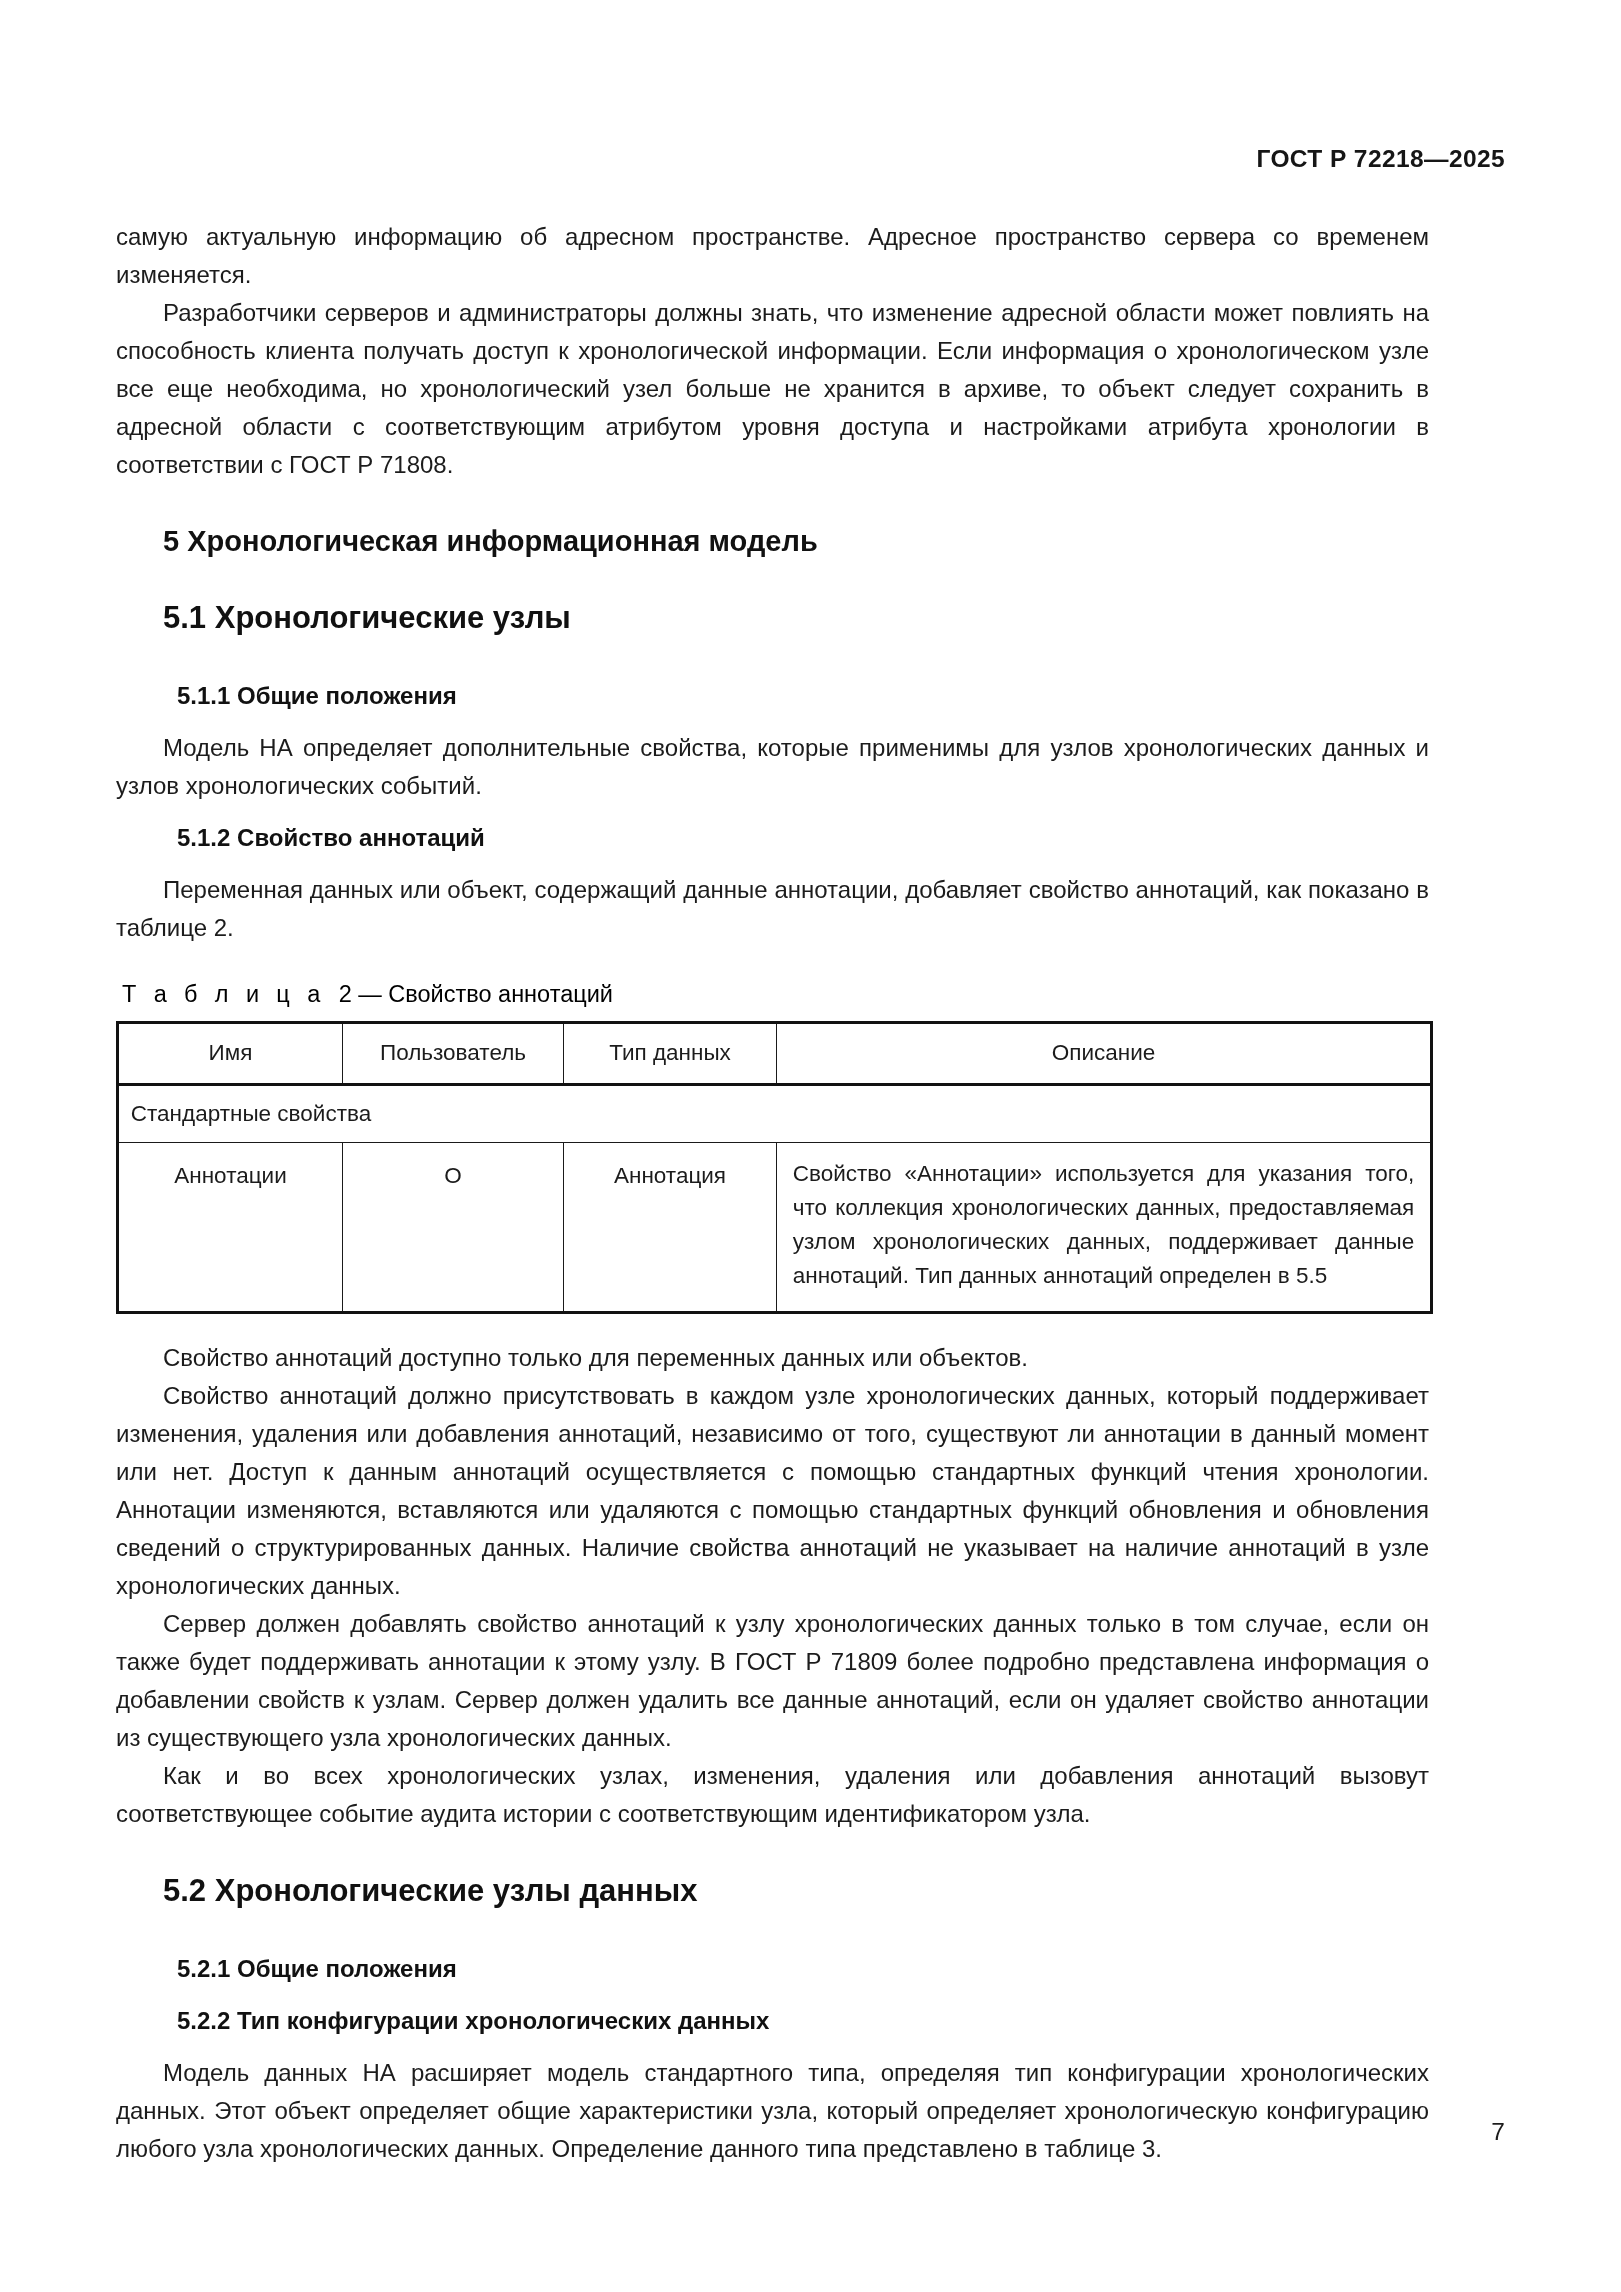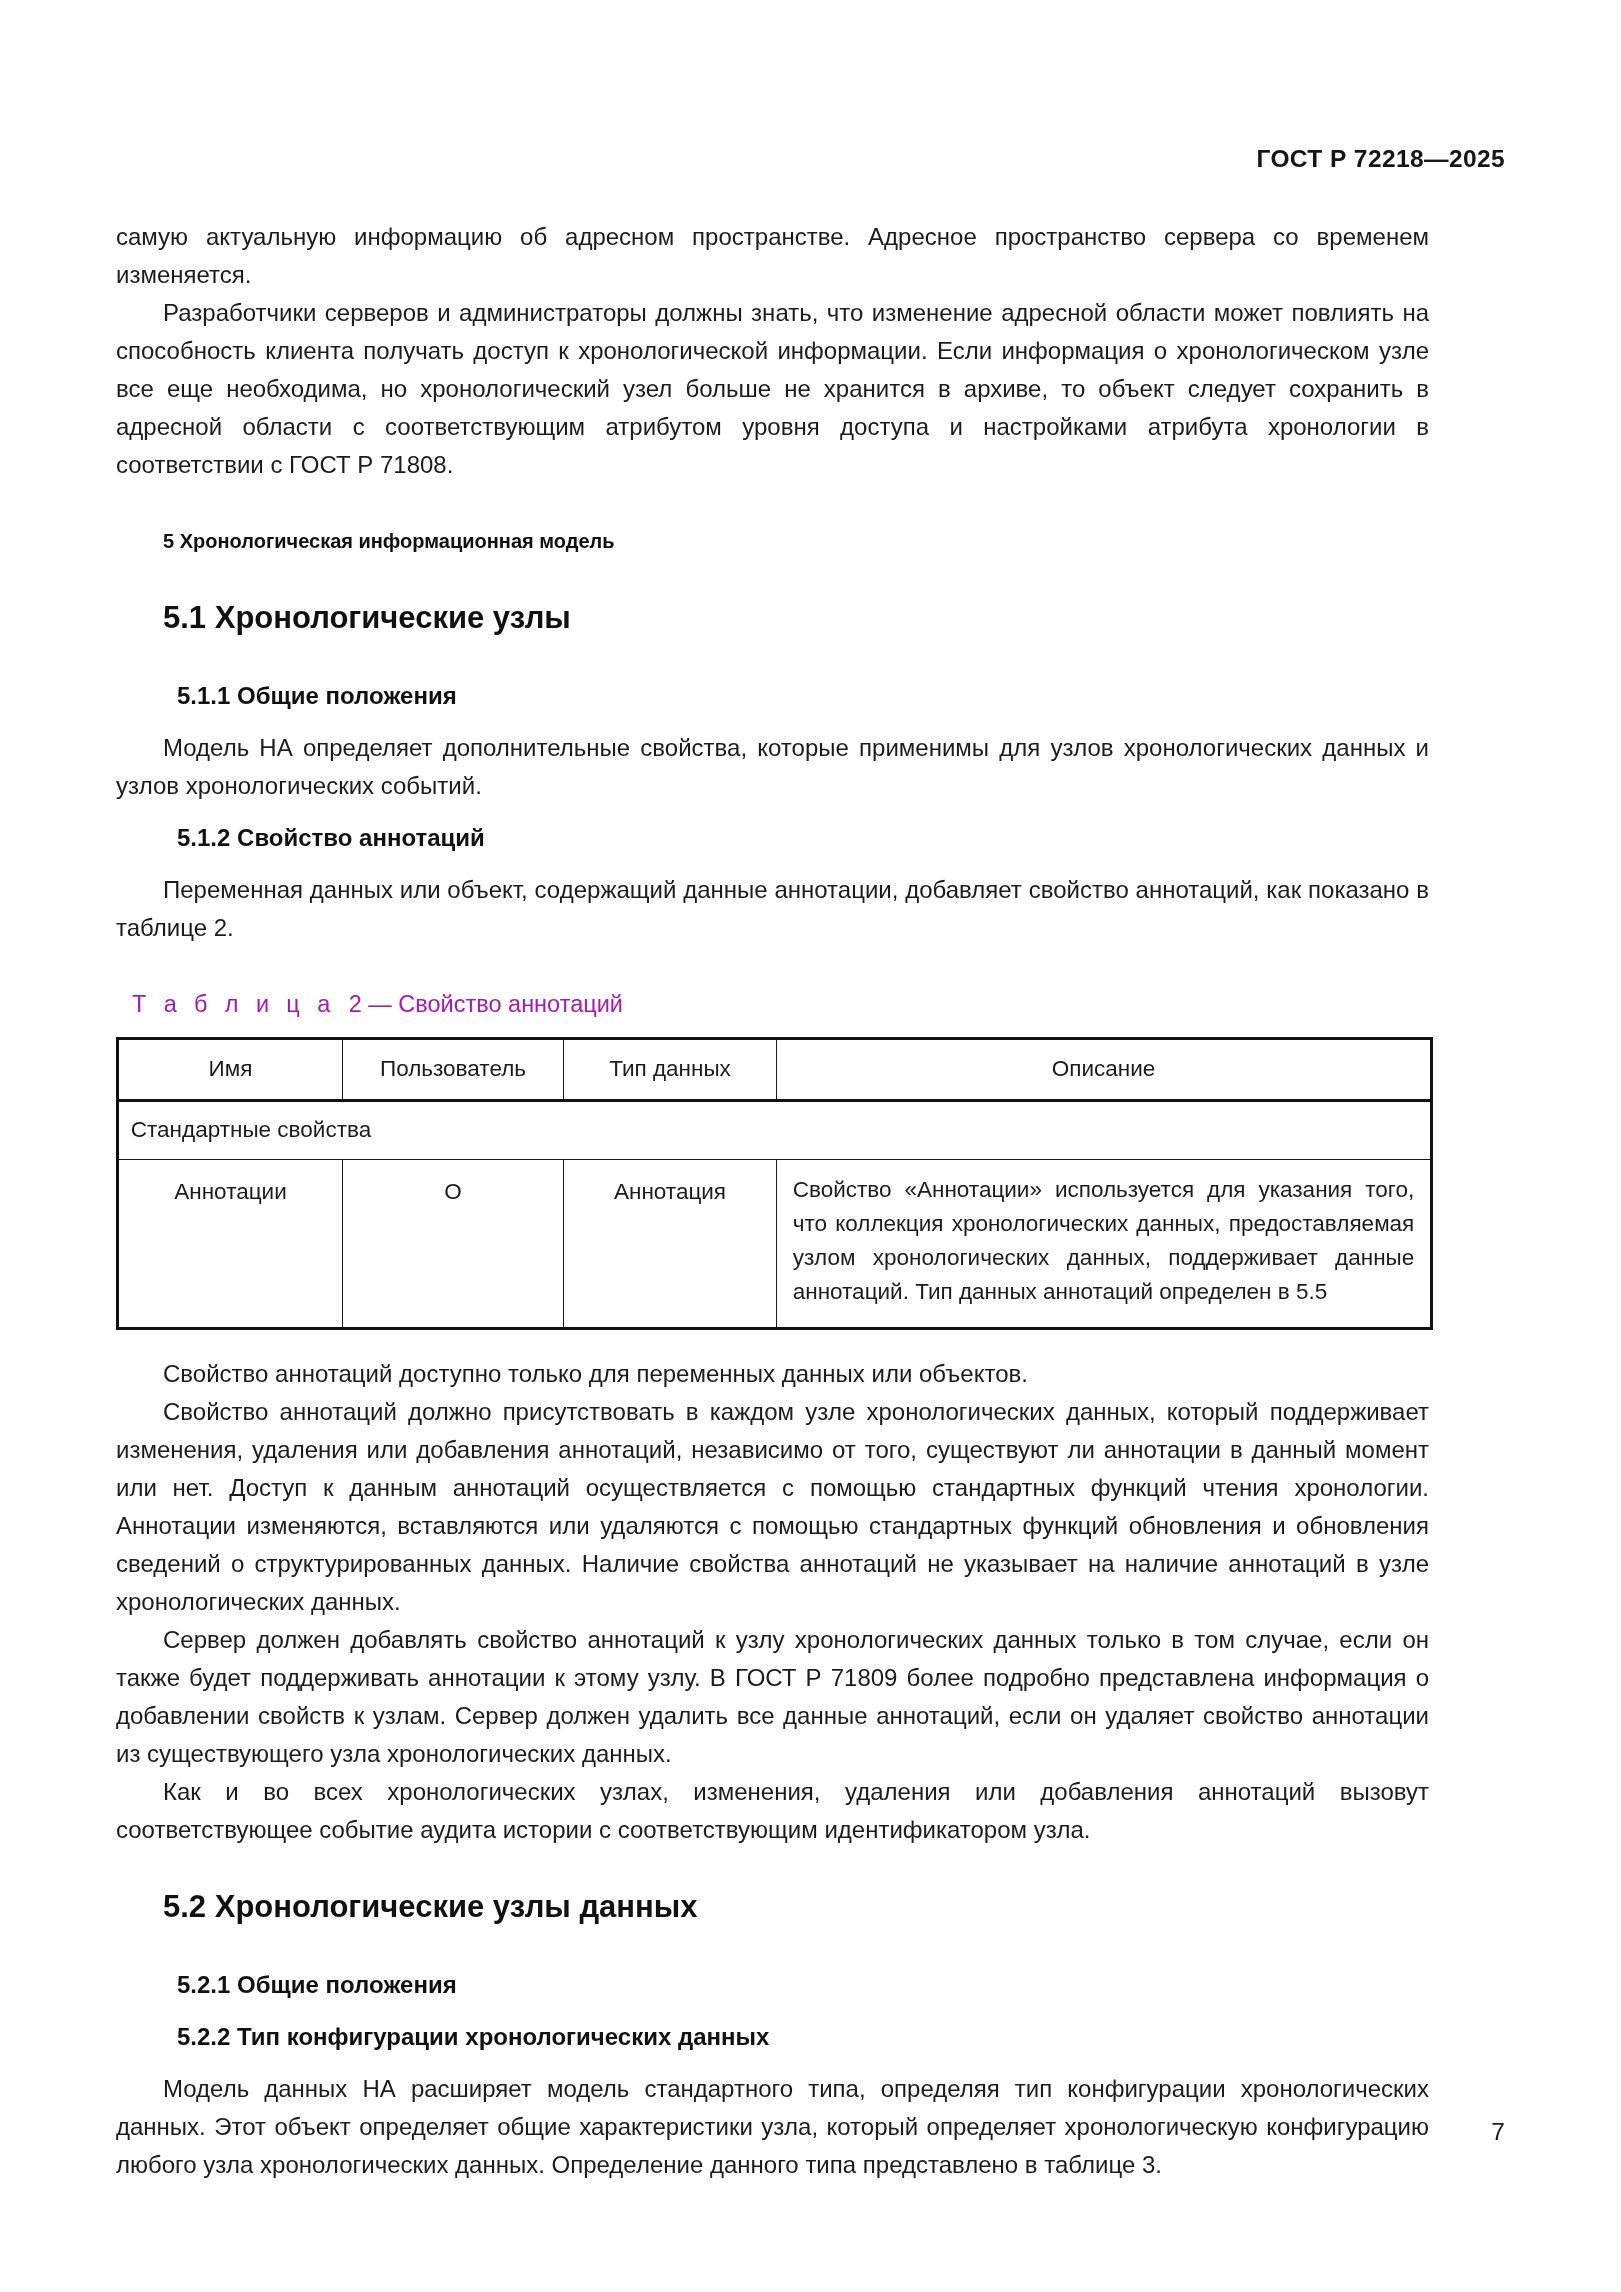--- a/index.html
+++ b/index.html
@@ -54,21 +54,21 @@
     color: #1c1c1c;
     hyphens: manual;
   }
   p.indent {
     text-indent: 47px;
   }
 
   
   h2.h-clause {
     margin: 0;
-    font-size: 20px;
+    font-size: 29px;
     font-weight: bold;
     line-height: 37px;
     text-indent: 47px;
     color: #111111;
   }
   h3.h-sub {
     margin: 0;
     font-size: 31px;
     font-weight: bold;
     line-height: 38px;
@@ -82,24 +82,24 @@
     line-height: 38px;
     text-indent: 47px;
     color: #111111;
   }
 
   .sp-lg { height: 39px; }
   .sp-md { height: 25.5px; }
 
   
   .table-caption {
-    margin: 16px;
+    margin: 6px;
     font-size: 23.5px;
     line-height: 33px;
-    color: #a21caf;
+    color: #000000;
     white-space: nowrap;
   }
   .table-caption .spaced {
     letter-spacing: 5.4px;
   }
 
   
   table.gost-table {
     border-collapse: collapse;
     width: 1313px;

